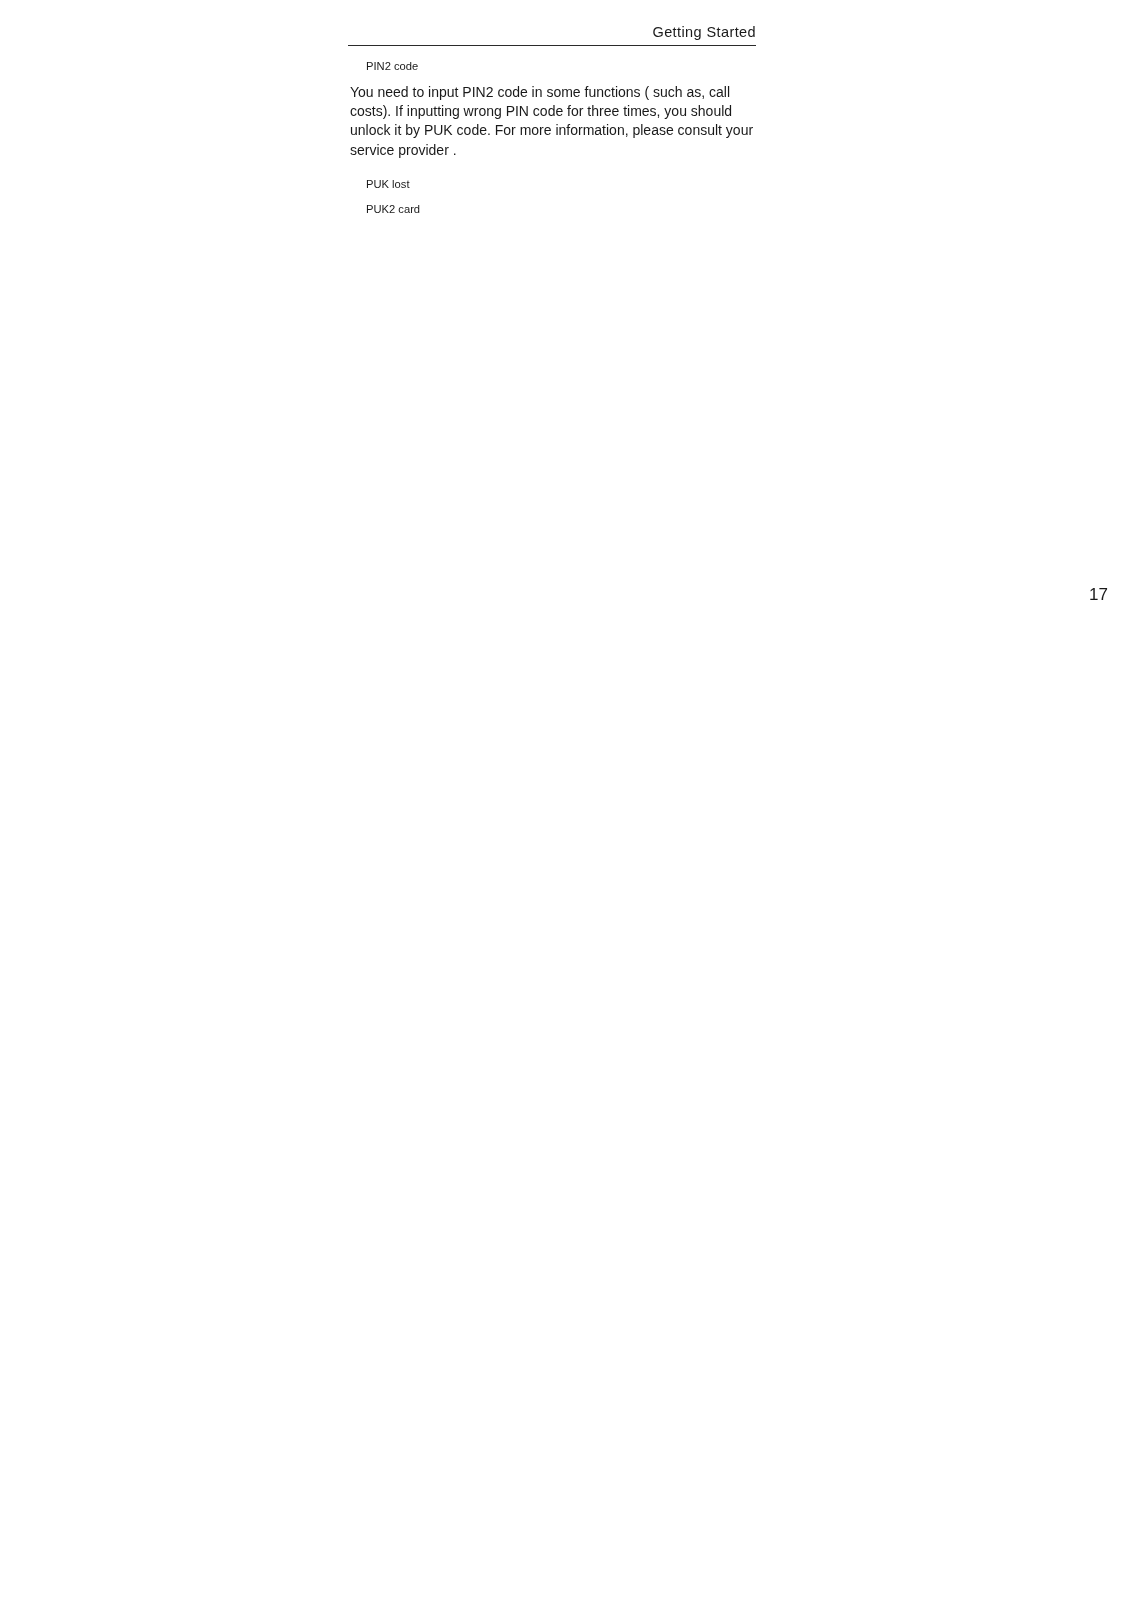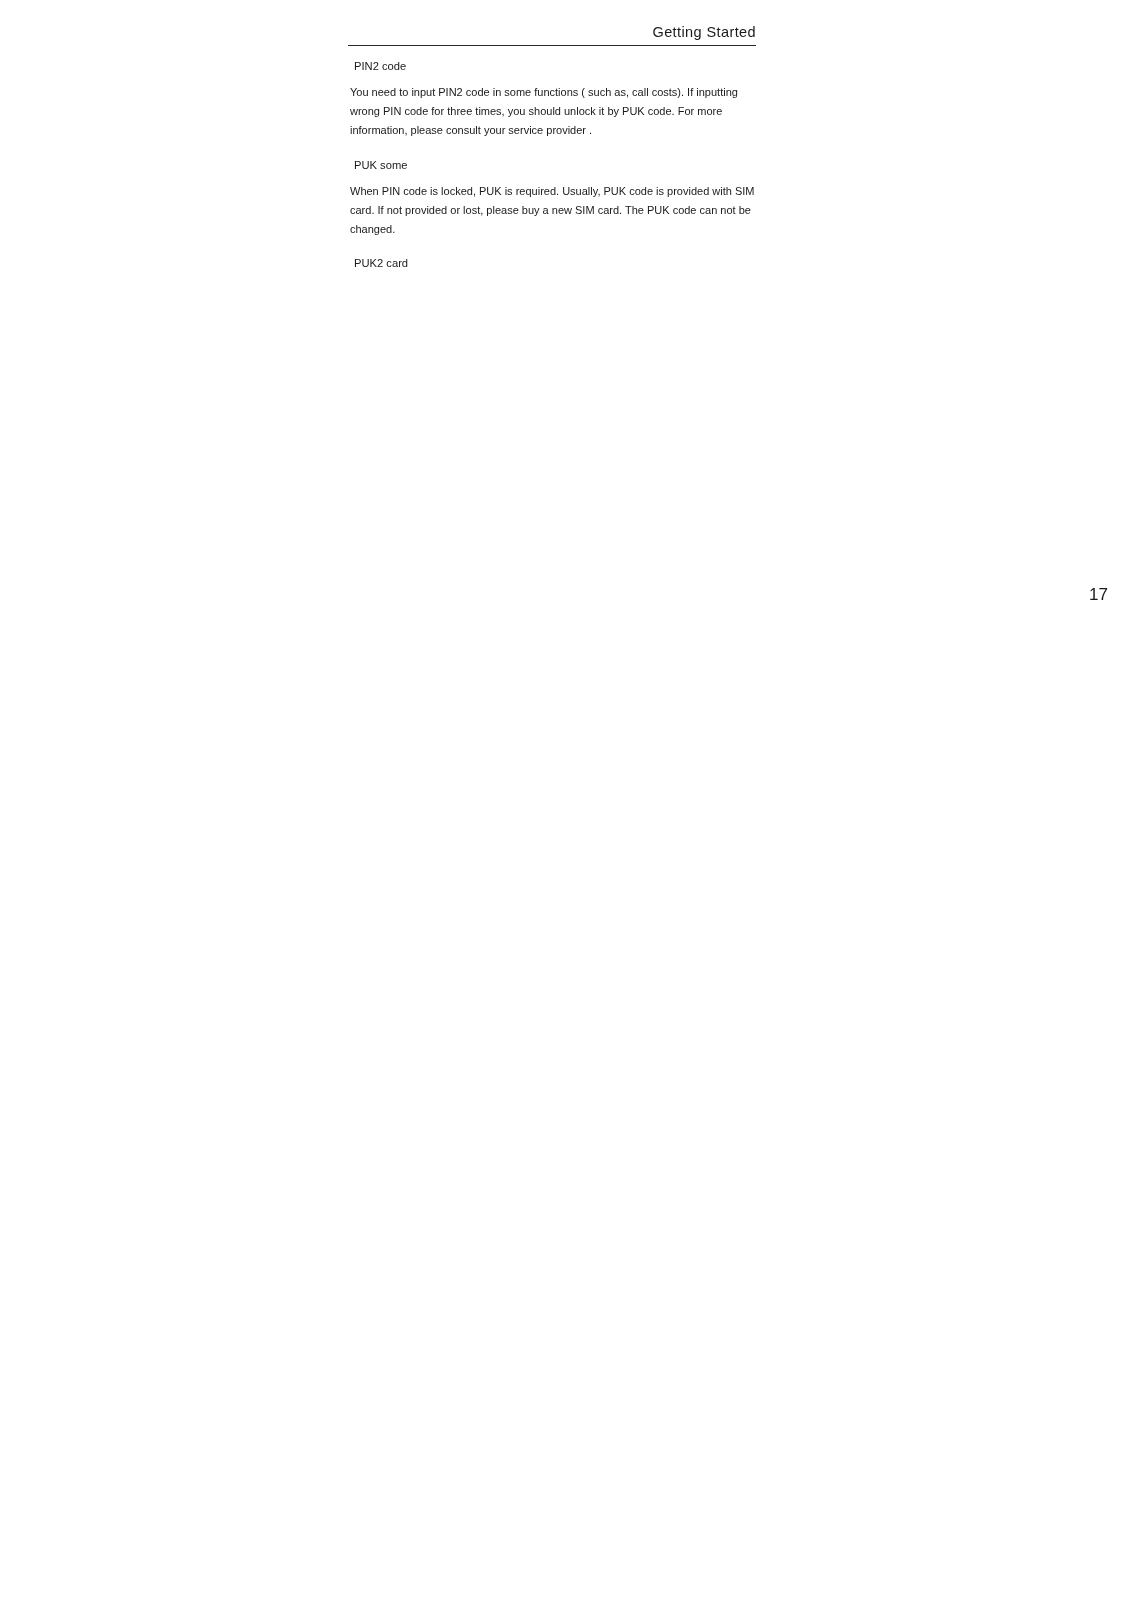--- a/index.html
+++ b/index.html
@@ -37,24 +37,24 @@
   .content {
     position: absolute;
     left: 350px;
     top: 58px;
     width: 410px;
   }
   .sub-head {
     font-size: 11.2px;
     line-height: 17px;
     color: #1a1a1a;
-    margin: 0 0 8px 4px;
+    margin: 0 0 8px 16px;
   }
   .para {
-    font-size: 11px;
+    font-size: 14px;
     line-height: 19.2px;
     color: #1a1a1a;
     margin: 0 0 16px 0;
     text-align: left;
   }
   .para.last {
     margin-bottom: 0;
   }
   .page-number {
     position: absolute;
@@ -76,22 +76,21 @@
   </div>
 
   <div class="content">
 
     <div>
       <p class="sub-head">PIN2 code</p>
       <p class="para">You need to input PIN2 code in some functions ( such as, call costs). If inputting wrong PIN code for three times, you should unlock it by PUK code. For more information, please consult your service provider .</p>
     </div>
 
     <div>
-      <p class="sub-head">PUK some</p>
-      <p class="para">When PIN code is locked, PUK is required. Usually, PUK code is provided with SIM card. If not provided or lost, please buy a new SIM card. The PUK code can not be changed.</p>
+      <p class="sub-head">PUK lost</p>
     </div>
 
     <div>
       <p class="sub-head">PUK2 card</p>
     </div>
 
   </div>
 
   <div class="page-number">17</div>
 

